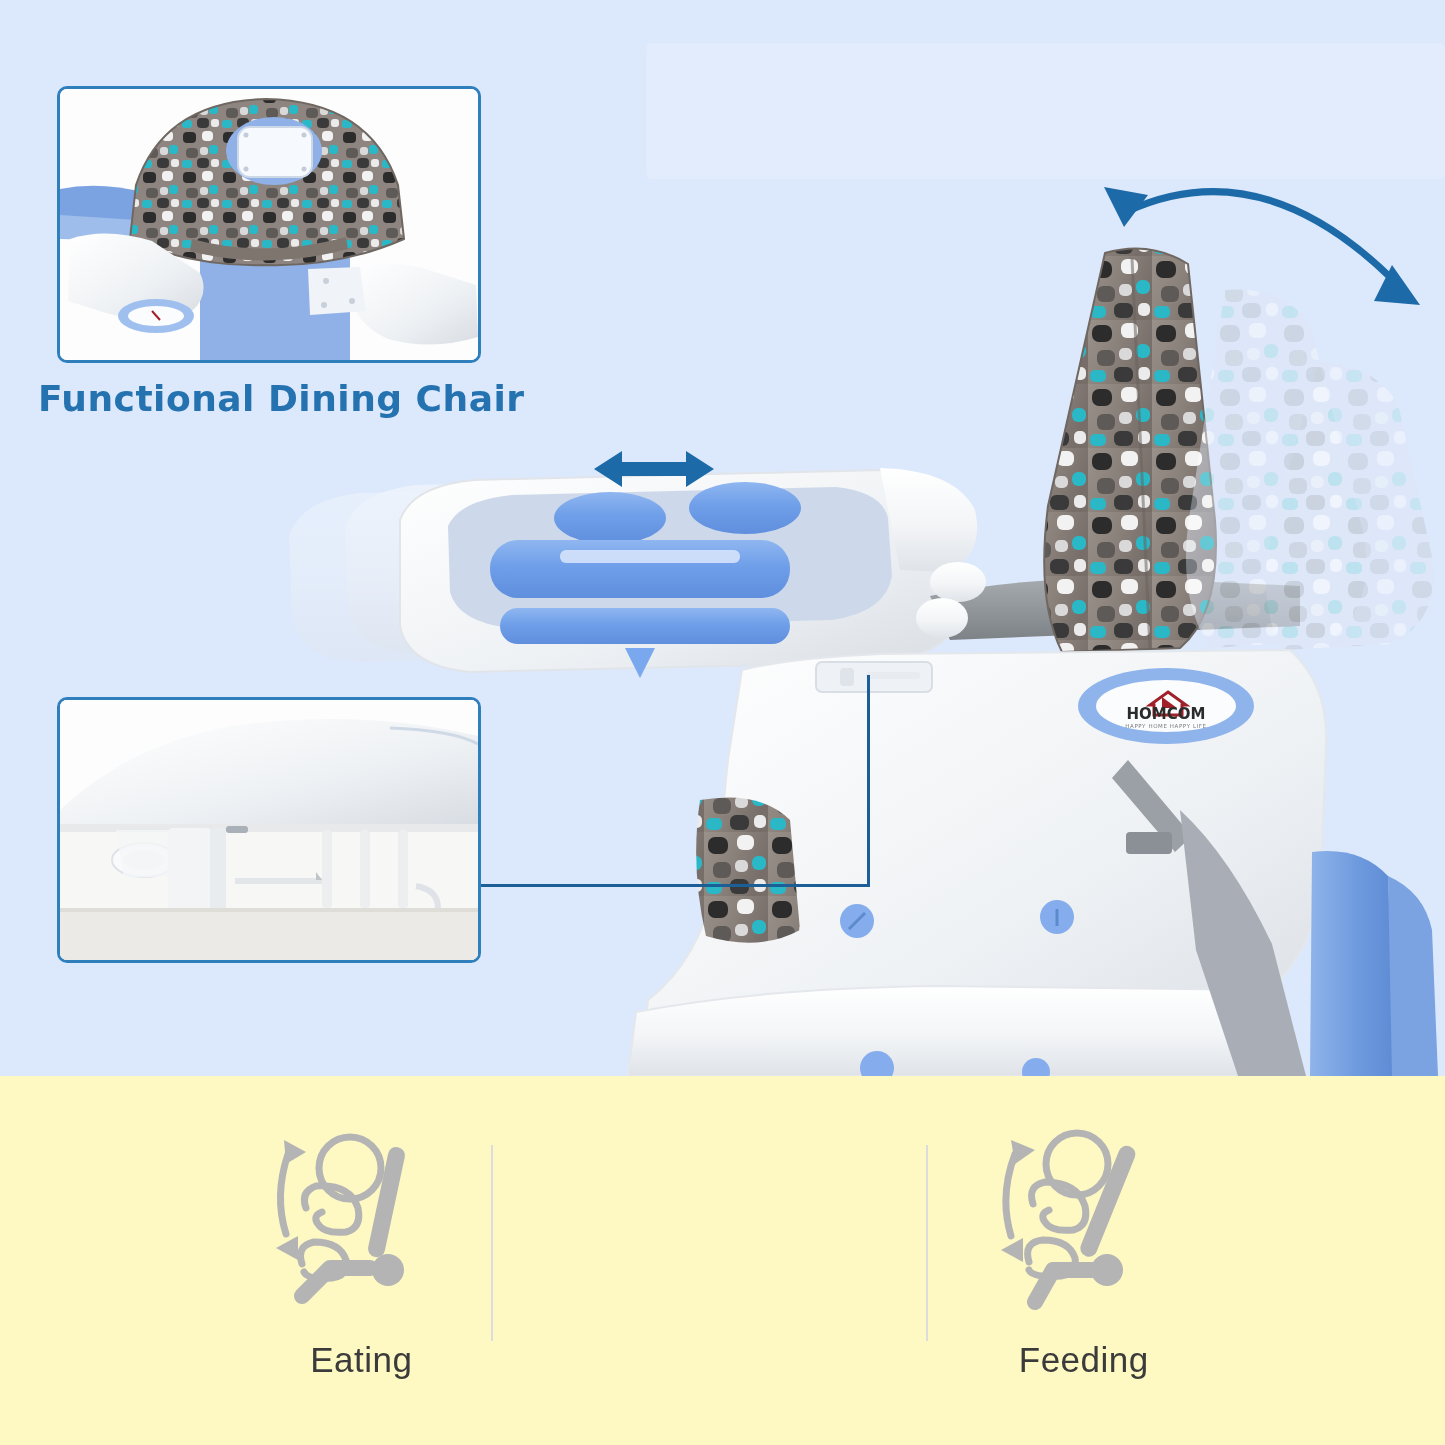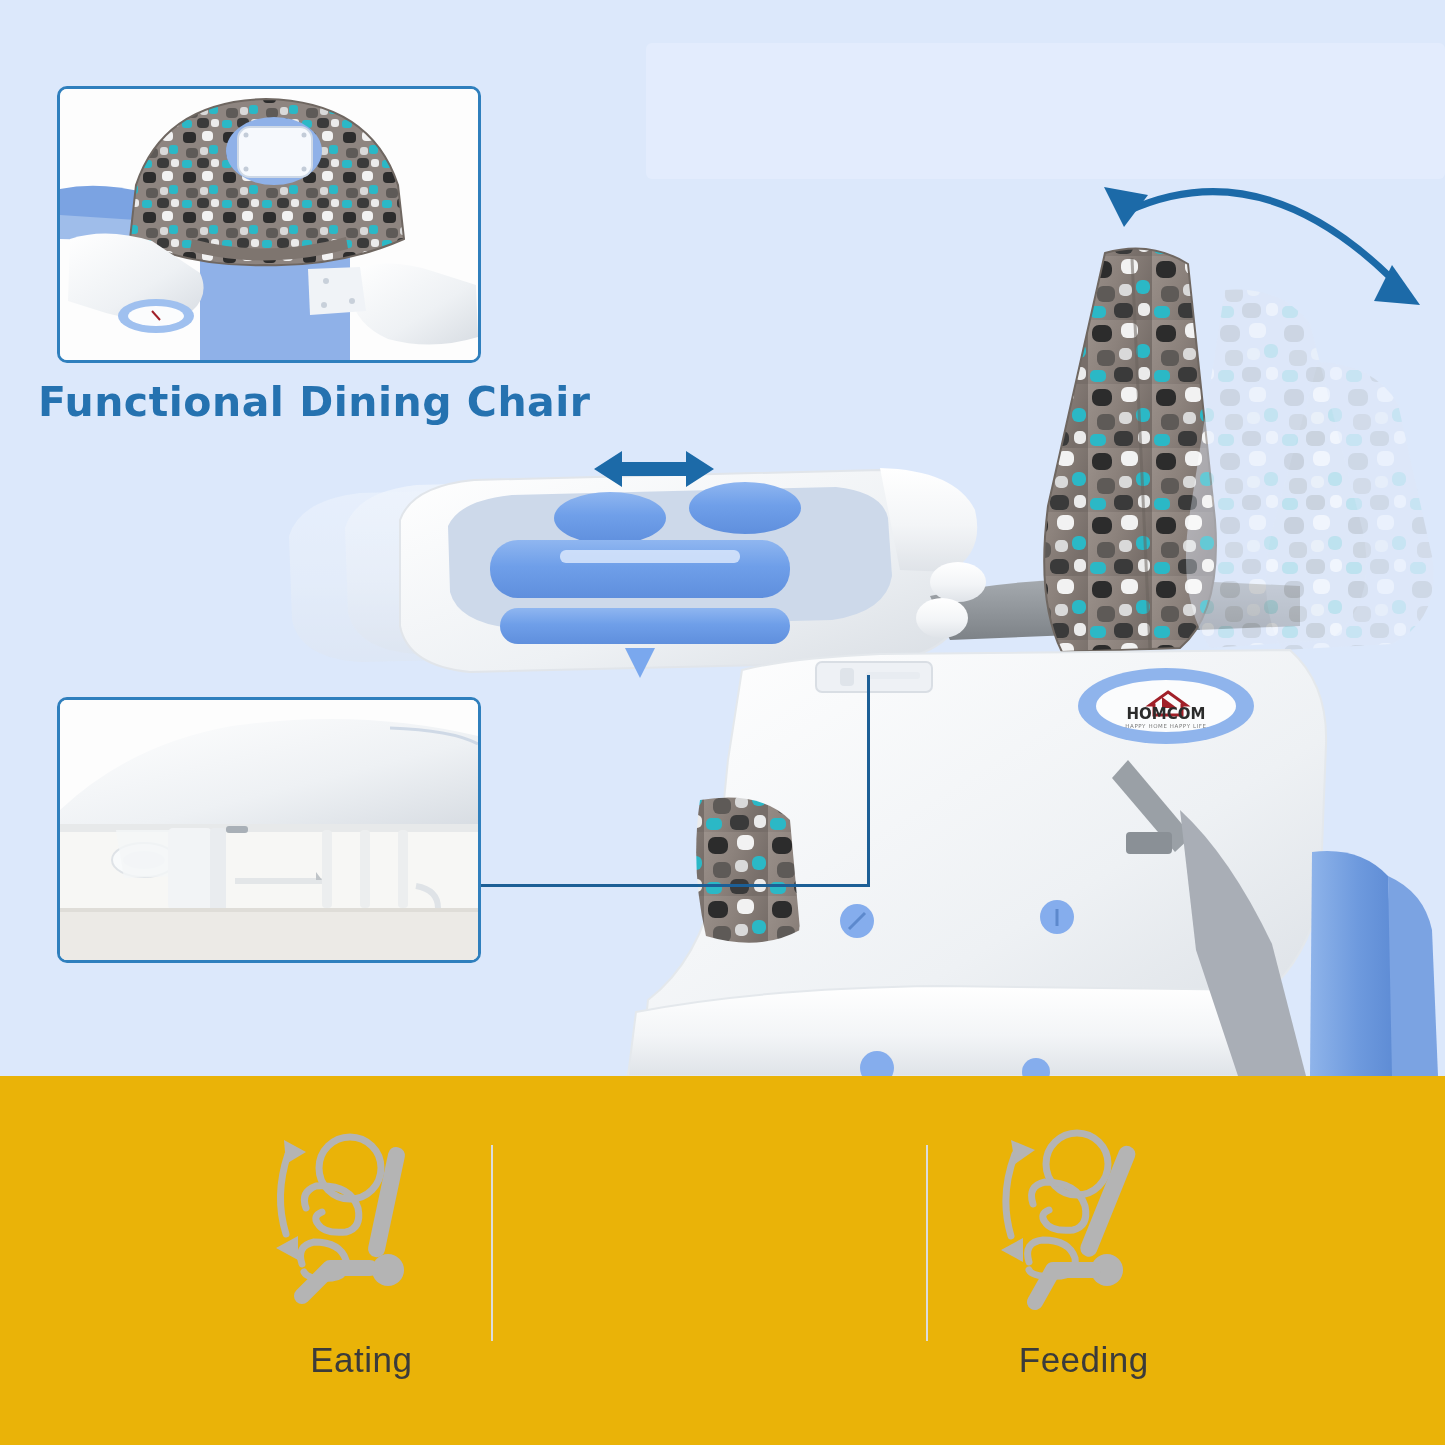--- a/index.html
+++ b/index.html
@@ -30,21 +30,21 @@
     background:#f4f6f8;
     overflow:hidden;
     box-sizing:border-box;
   }
   .inset-1 { left:57px; top:86px; width:424px; height:277px; }
   .inset-2 { left:57px; top:697px; width:424px; height:266px; }
 
   .caption {
     position:absolute;
     color:#2572b0;
-    font-size:41px;
+    font-size:36px;
     font-weight:700;
     letter-spacing:0.5px;
     white-space:nowrap;
     font-family:"DejaVu Sans", sans-serif;
   }
   .cap-1 { left:38px; top:378px; }
   .cap-2 { left:30px; top:986px; }
 
   
   .leader { position:absolute; background:#1c5f96; }
@@ -54,21 +54,21 @@
   
   .dbl-arrow { position:absolute; left:592px; top:447px; width:124px; height:44px; }
   .curve-arrow { position:absolute; left:1090px; top:165px; width:350px; height:180px; }
 
   
   .product { position:absolute; left:0; top:0; width:1445px; height:1076px; }
 
   
   .strip {
     position:absolute; left:0; top:1076px; width:1445px; height:369px;
-    background:#eab308;
+    background:#fef9c3;
   }
   .strip-grid {
     position:absolute; left:0; top:0; width:1445px; height:369px;
     display:flex;
   }
   .strip-cell {
     flex:1 1 0; position:relative;
     display:flex; flex-direction:column;
     align-items:center; justify-content:flex-start;
   }

